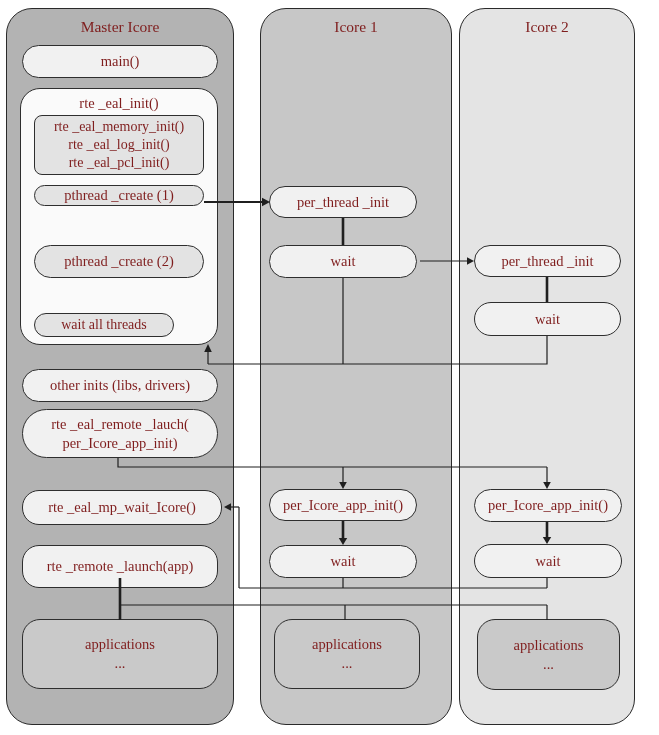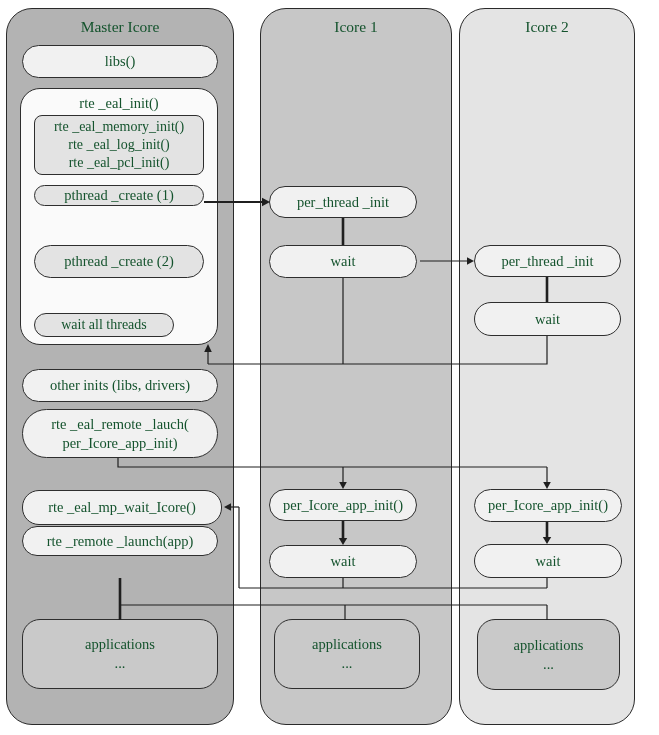--- a/index.html
+++ b/index.html
@@ -1,18 +1,18 @@
 <!DOCTYPE html>
 <html><head>
 <meta charset="utf-8">
 <style>
   html,body { margin:0; padding:0; background:#ffffff; }
   .stage {
     position:relative; width:659px; height:735px; background:#ffffff;
-    font-family:"Liberation Serif","DejaVu Serif",serif; color:#14532d;
+    font-family:"Liberation Serif","DejaVu Serif",serif; color:#7f1d1d;
     overflow:hidden;
   }
   .col { position:absolute; top:8px; height:717px; border:1.2px solid #2a2a2a; border-radius:26px; box-sizing:border-box; }
   .col-master { left:6px;  width:228px; background:#b3b3b3; }
   .col-1      { left:260px; width:192px; background:#c7c7c7; }
   .col-2      { left:459px; width:176px; background:#e4e4e4; }
   .col-title  { position:absolute; top:9px; left:0; width:100%; text-align:center; font-size:15.5px; }
 
   .box {
     position:absolute; border:1.2px solid #2e2e2e; box-sizing:border-box;
@@ -25,21 +25,21 @@
   #eal-container { left:20px; top:88px; width:198px; height:257px; border-radius:20px;
                    background:#fafafa; justify-content:flex-start; padding-top:5px; }
   #main-box        { left:22px; top:45px;  width:196px; height:33px; border-radius:17px; }
   #eal-sub         { left:34px; top:115px; width:170px; height:60px; border-radius:8px; font-size:14px; }
   #pthread1        { left:34px; top:185px; width:170px; height:21px; border-radius:17px; }
   #pthread2        { left:34px; top:245px; width:170px; height:33px; border-radius:17px; }
   #waitall         { left:34px; top:313px; width:140px; height:24px; border-radius:12px; font-size:14px; }
   #other-inits     { left:22px; top:369px; width:196px; height:33px; border-radius:17px; }
   #remote-lauch    { left:22px; top:409px; width:196px; height:49px; border-radius:25px; }
   #mp-wait         { left:22px; top:490px; width:200px; height:35px; border-radius:17px; }
-  #remote-launch-app { left:22px; top:526px; width:196px; height:30px; border-radius:17px; }
+  #remote-launch-app { left:22px; top:545px; width:196px; height:43px; border-radius:17px; }
   #apps-master     { left:22px; top:619px; width:196px; height:70px; border-radius:18px; }
 
   #pti-1   { left:269px; top:186px; width:148px; height:32px; border-radius:16px; }
   #wait-1a { left:269px; top:245px; width:148px; height:33px; border-radius:17px; }
   #pai-1   { left:269px; top:489px; width:148px; height:32px; border-radius:16px; }
   #wait-1b { left:269px; top:545px; width:148px; height:33px; border-radius:17px; }
   #apps-1  { left:274px; top:619px; width:146px; height:70px; border-radius:18px; }
 
   #pti-2   { left:474px; top:245px; width:147px; height:32px; border-radius:16px; }
   #wait-2a { left:474px; top:302px; width:147px; height:34px; border-radius:17px; }
@@ -59,21 +59,21 @@
   <div class="col col-master">
     <div class="col-title">Master Icore</div>
   </div>
   <div class="col col-1">
     <div class="col-title">Icore 1</div>
   </div>
   <div class="col col-2">
     <div class="col-title">Icore 2</div>
   </div>
 
-  <div class="box" id="main-box">libs()</div>
+  <div class="box" id="main-box">main()</div>
 
   <div class="box" id="eal-container">
     <span>rte _eal_init()</span>
   </div>
   <div class="box mid" id="eal-sub">
     <span>rte _eal_memory_init()</span>
     <span>rte _eal_log_init()</span>
     <span>rte _eal_pcl_init()</span>
   </div>
   <div class="box mid" id="pthread1">pthread _create (1)</div>

